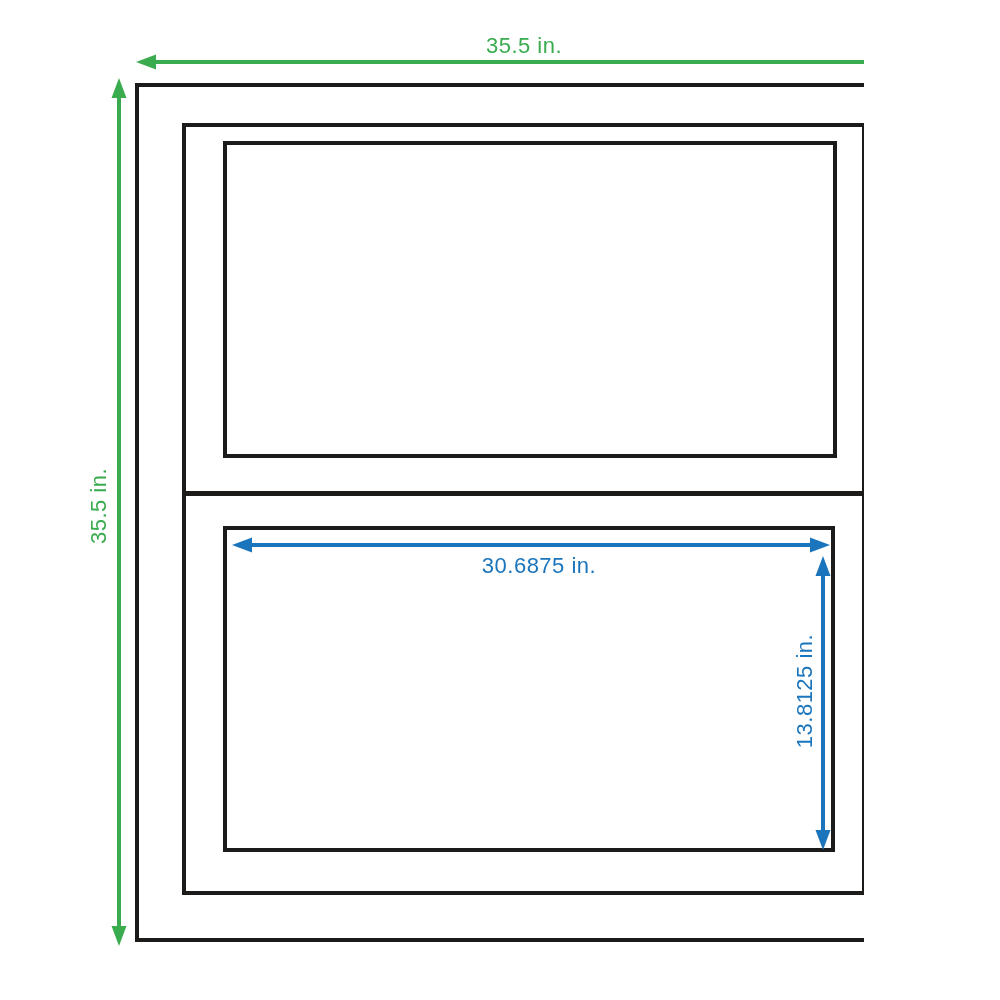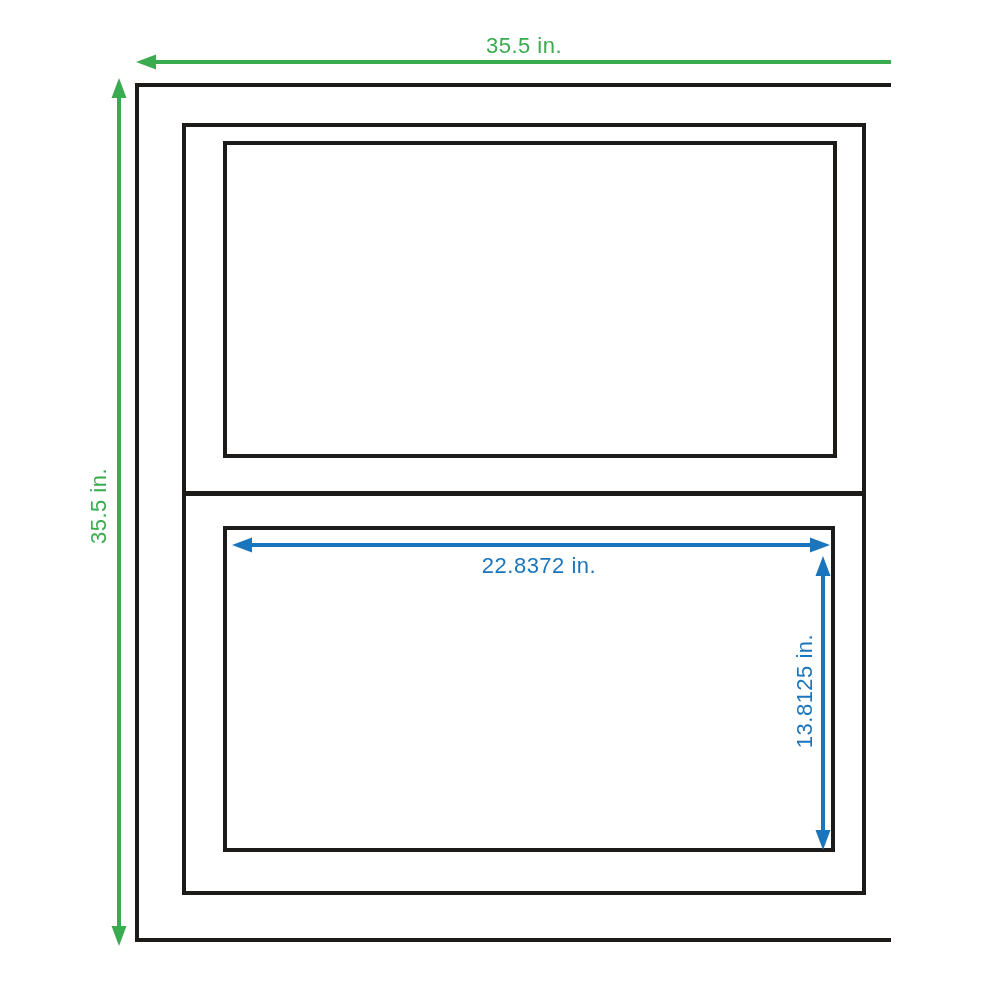--- a/index.html
+++ b/index.html
@@ -7,21 +7,20 @@
     padding: 0;
     background: #ffffff;
     font-family: "Liberation Sans", "DejaVu Sans", sans-serif;
   }
   .canvas {
     position: relative;
     width: 864px;
     height: 1000px;
     background: #ffffff;
     overflow: hidden;
-    padding-left: 27px;
   }
   
   .frame-rect {
     position: absolute;
     box-sizing: border-box;
     border: 4px solid #1c1b1a;
     background: transparent;
   }
   .outer-frame  { left: 135px; top:  83px; width: 776px; height: 859px; }
   .inner-frame  { left: 182px; top: 123px; width: 684px; height: 772px; }
@@ -88,17 +87,17 @@
       <line x1="823" y1="572" x2="823" y2="834" stroke="#1b75bc"></line>
       <polygon points="823,556 815.5,576 830.5,576" fill="#1b75bc"></polygon>
       <polygon points="823,850 815.5,830 830.5,830" fill="#1b75bc"></polygon>
     </g>
   </svg>
 
   <span class="dim-label green-text" style="left:524px; top:46px;">35.5 in.</span>
 
   <span class="dim-label green-text vertical" style="left:99px; top:506px;">35.5 in.</span>
 
-  <span class="dim-label blue-text" style="left:539px; top:566px;">22.8372 in.</span>
+  <span class="dim-label blue-text" style="left:539px; top:566px;">30.6875 in.</span>
 
   <span class="dim-label blue-text vertical" style="left:805px; top:691px;">13.8125 in.</span>
 
 </div>
 
 </body></html>

